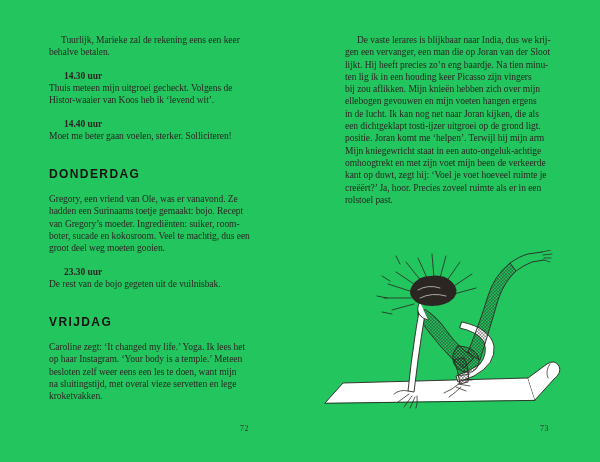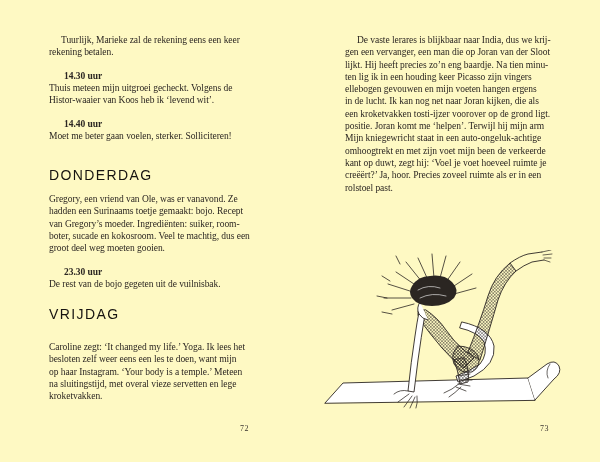--- a/index.html
+++ b/index.html
@@ -3,51 +3,51 @@
 <meta charset="utf-8">
 <style>
   html,body{margin:0;padding:0;}
   body{
     width:600px;height:462px;
     background:#ffffff;
     font-family:"Liberation Serif","DejaVu Serif",serif;
     color:#2b2622;
     overflow:hidden;
   }
-  .spread{position:relative;width:600px;height:462px;background:#fef9c3;}
+  .spread{position:relative;width:600px;height:462px;background:#22c55e;}
   .col{position:absolute;}
   .col-left{left:49px;width:200px;}
   .col-right{left:345px;width:204px;}
   .para{margin:0;font-size:9.5px;line-height:12.3px;letter-spacing:-0.05px;}
   .line{display:block;white-space:nowrap;}
   .line.indent{text-indent:12px;}
   .timestamp{
     font-size:9.5px;line-height:12.3px;font-weight:700;
     letter-spacing:-0.05px;white-space:nowrap;margin-left:15px;
   }
   .day-heading{
     font-family:"Liberation Sans","DejaVu Sans",sans-serif;
-    font-weight:400;font-size:14px;letter-spacing:1.4px;
+    font-weight:700;font-size:12px;letter-spacing:1.4px;
     color:#161310;white-space:nowrap;
   }
   .page-number{
     font-size:8px;color:#3a3530;text-align:right;letter-spacing:0.5px;
   }
   .illustration{position:absolute;left:322px;top:250px;width:240px;height:165px;}
 </style>
 </head>
 <body>
 
 <div class="spread">
 
   <div>
 
     <p class="para col col-left" style="top:34px">
       <span class="line indent">Tuurlijk, Marieke zal de rekening eens een keer</span>
-      <span class="line">rekening betalen.</span>
+      <span class="line">behalve betalen.</span>
     </p>
 
     <div class="timestamp col col-left" style="top:70px">14.30 uur</div>
     <p class="para col col-left" style="top:82px">
       <span class="line">Thuis meteen mijn uitgroei gecheckt. Volgens de</span>
       <span class="line">Histor-waaier van Koos heb ik ‘levend wit’.</span>
     </p>
 
     <div class="timestamp col col-left" style="top:118px">14.40 uur</div>
     <p class="para col col-left" style="top:130px">
@@ -61,42 +61,43 @@
       <span class="line">van Gregory’s moeder. Ingrediënten: suiker, room-</span>
       <span class="line">boter, sucade en kokosroom. Veel te machtig, dus een</span>
       <span class="line">groot deel weg moeten gooien.</span>
     </p>
 
     <div class="timestamp col col-left" style="top:266px">23.30 uur</div>
     <p class="para col col-left" style="top:278px">
       <span class="line">De rest van de bojo gegeten uit de vuilnisbak.</span>
     </p>
 
-    <div class="day-heading col col-left" style="top:306px">VRIJDAG</div>
+    <div class="day-heading col col-left" style="top:315px">VRIJDAG</div>
     <p class="para col col-left" style="top:341px">
       <span class="line">Caroline zegt: ‘It changed my life.’ Yoga. Ik lees het</span>
+      <span class="line">op haar Instagram. ‘Your body is a temple.’ Meteen</span>
       <span class="line">besloten zelf weer eens een les te doen, want mijn</span>
-      <span class="line">op haar Instagram. ‘Your body is a temple.’ Meteen</span>
       <span class="line">na sluitingstijd, met overal vieze servetten en lege</span>
       <span class="line">kroketvakken.</span>
     </p>
 
     <div class="page-number col col-left" style="top:424px">72</div>
   </div>
 
   <div>
 
     <p class="para col col-right" style="top:34px">
       <span class="line indent">De vaste lerares is blijkbaar naar India, dus we krij-</span>
       <span class="line">gen een vervanger, een man die op Joran van der Sloot</span>
       <span class="line">lijkt. Hij heeft precies zo’n eng baardje. Na tien minu-</span>
       <span class="line">ten lig ik in een houding keer Picasso zijn vingers</span>
+      <span class="line">bij zou aflikken. Mijn knieën hebben zich over mijn</span>
       <span class="line">ellebogen gevouwen en mijn voeten hangen ergens</span>
       <span class="line">in de lucht. Ik kan nog net naar Joran kijken, die als</span>
-      <span class="line">een kroketvakken tosti-ijzer voorover op de grond ligt.</span>
+      <span class="line">een dichtgeklapt tosti-ijzer uitgroei op de grond ligt.</span>
       <span class="line">positie. Joran komt me ‘helpen’. Terwijl hij mijn arm</span>
       <span class="line">Mijn kniegewricht staat in een auto-ongeluk-achtige</span>
       <span class="line">omhoogtrekt en met zijn voet mijn been de verkeerde</span>
       <span class="line">kant op duwt, zegt hij: ‘Voel je voet hoeveel ruimte je</span>
       <span class="line">creëërt?’ Ja, hoor. Precies zoveel ruimte als er in een</span>
       <span class="line">rolstoel past.</span>
     </p>
 
     <svg class="illustration" viewBox="0 0 240 165" role="img" aria-label="Ink drawing of a spiky-haired figure twisted into an impossible yoga pose on a partly rolled-up yoga mat">
       <defs>

